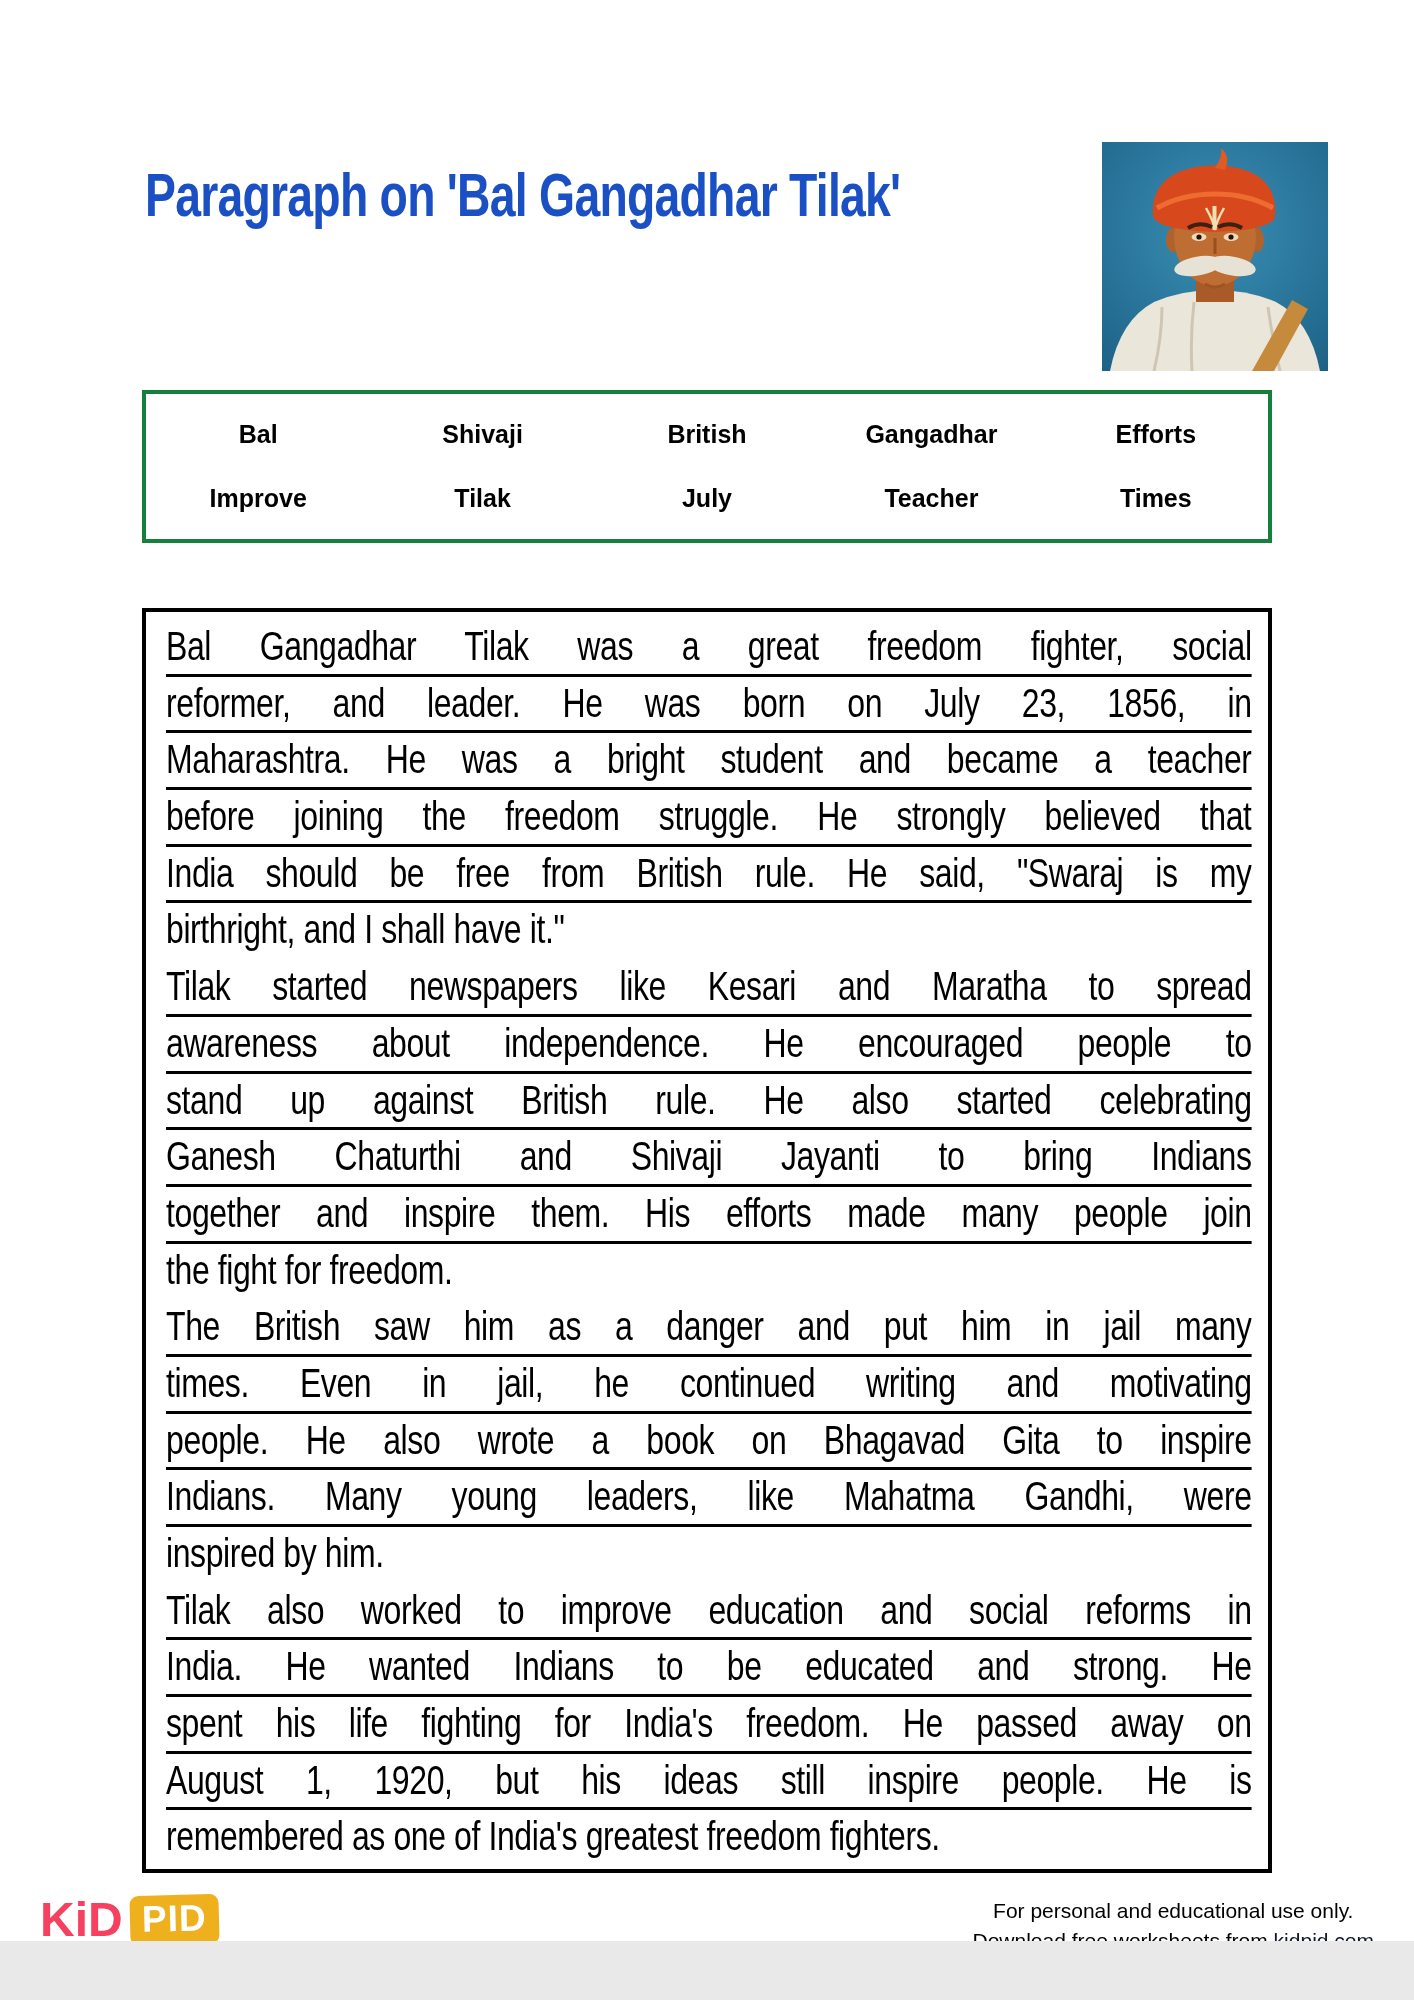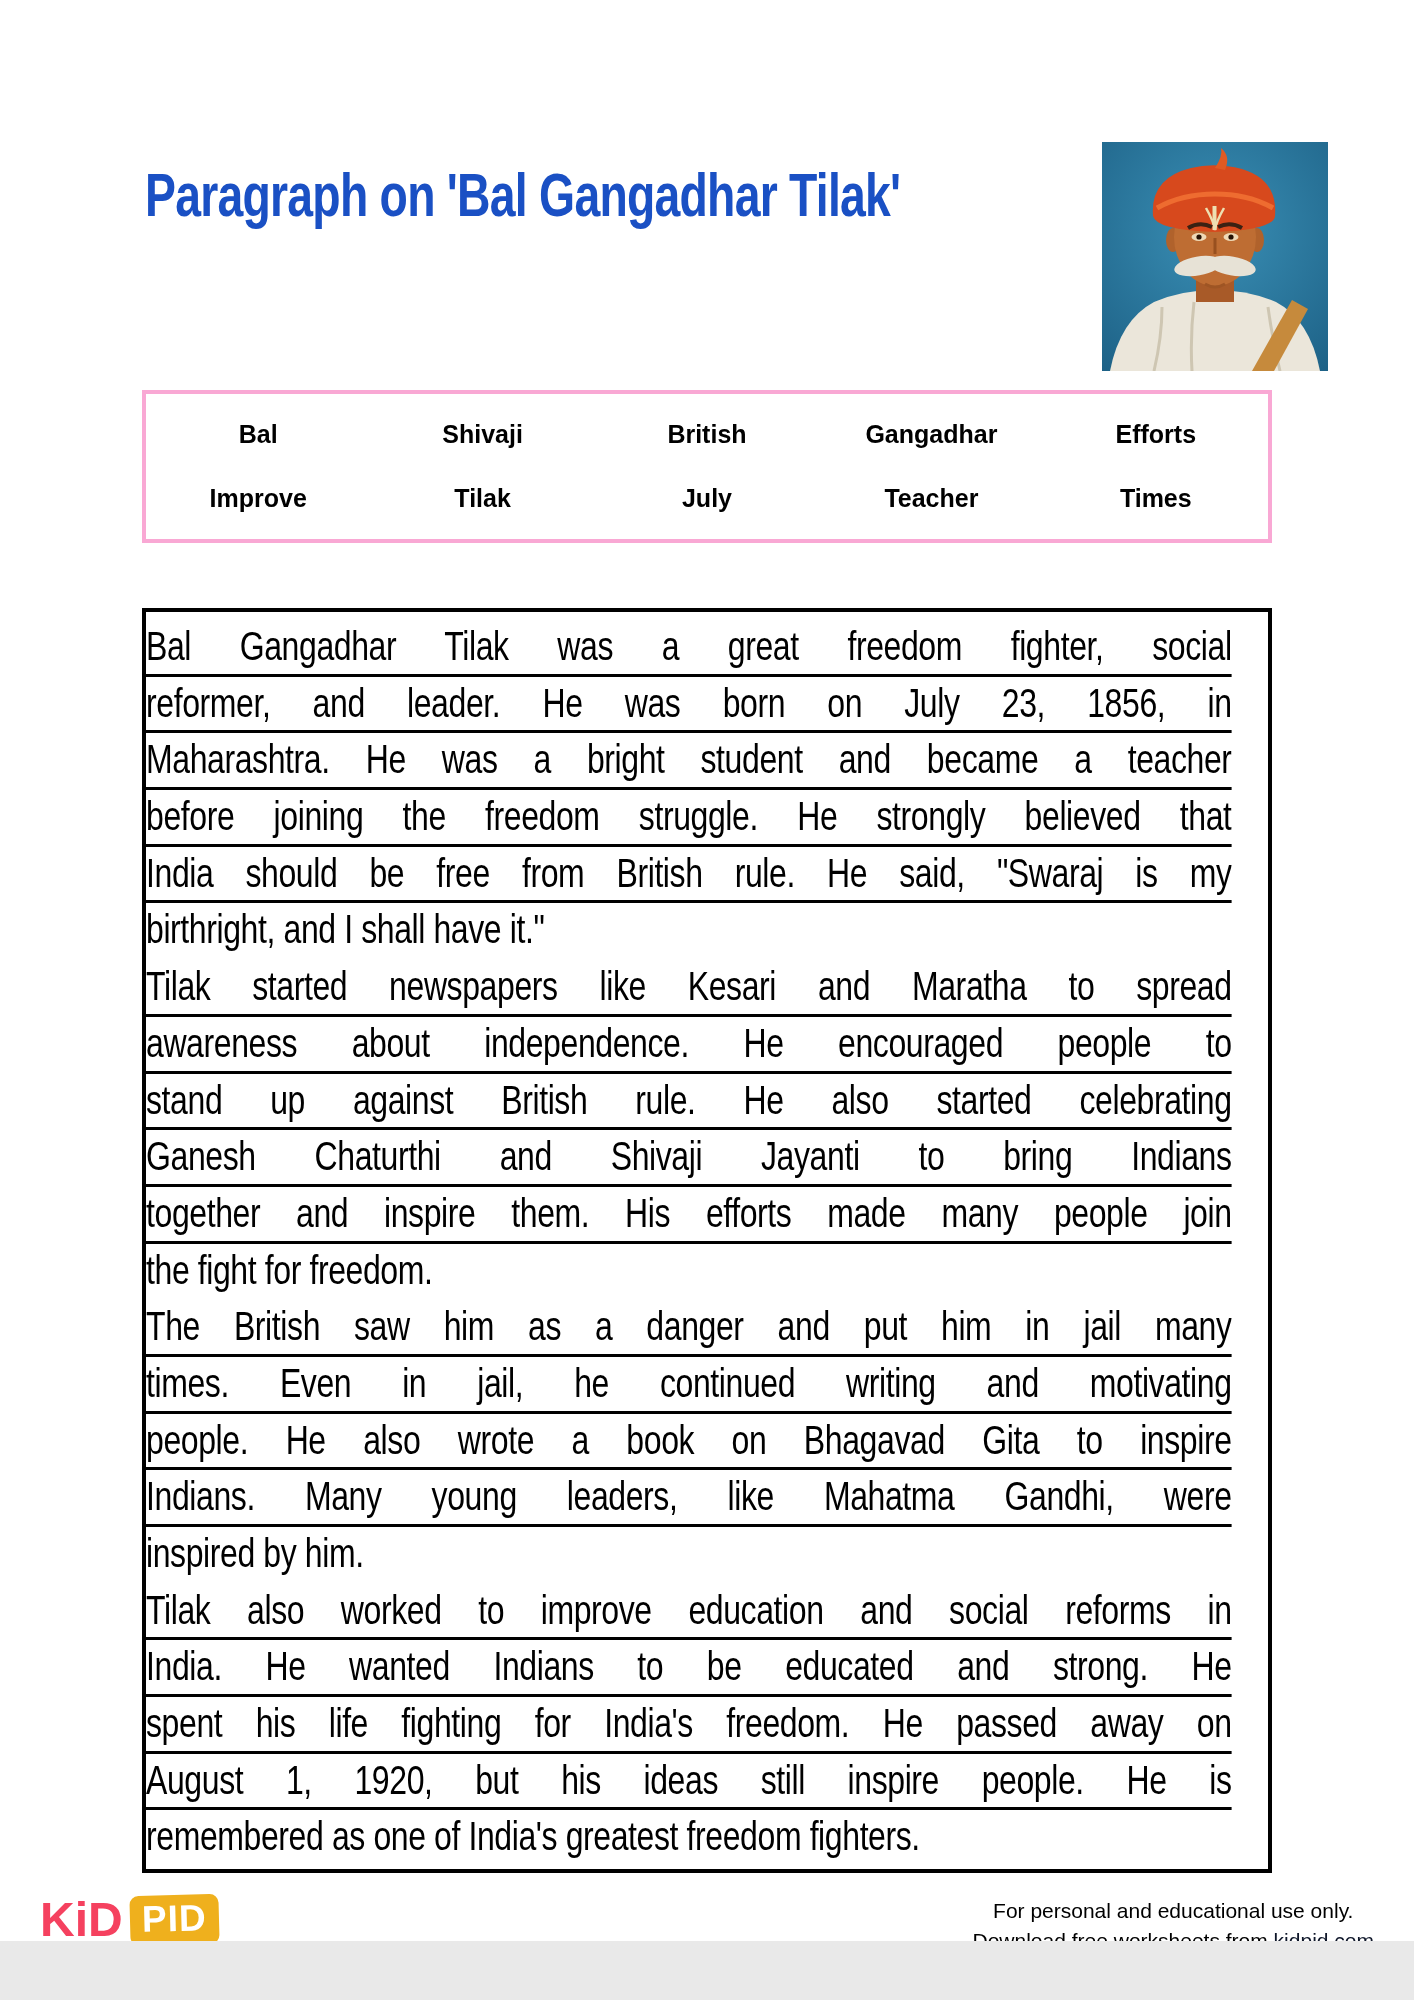--- a/index.html
+++ b/index.html
@@ -18,31 +18,31 @@
   }
   .subtitle { position:absolute; left:145px; top:240px; font-size:26px; font-weight:bold; line-height:48px; }
 
   
   .portrait { position:absolute; left:1102px; top:142px; width:226px; height:229px; }
   .portrait svg { display:block; width:100%; height:100%; }
 
   
   .vocab-box {
     position:absolute; left:142px; top:390px; width:1130px; height:153px;
-    border:4px solid #f9a8d4; box-sizing:border-box;
+    border:4px solid #15803d; box-sizing:border-box;
     display:grid; grid-template-columns:repeat(5,1fr); grid-template-rows:1fr 1fr;
     align-items:center; justify-items:center;
     font-size:25px; font-weight:bold; padding:8px 0;
   }
 
   
   .writing-box {
     position:absolute; left:142px; top:608px; width:1130px; height:1265px;
     border:4px solid #000; box-sizing:border-box;
-    padding:8px 18px 0 0; overflow:hidden;
+    padding:8px 18px 0 20px; overflow:hidden;
   }
   .wline {
     width:1357px; transform:scaleX(0.8); transform-origin:left top;
     height:56.7px; box-sizing:border-box;
     font-size:40px; font-weight:300; letter-spacing:-0.5px; line-height:53.7px;
     border-bottom:3px solid #000;
     text-align:justify; text-align-last:justify;
     overflow:hidden; white-space:nowrap;
   }
   .wline.left {

